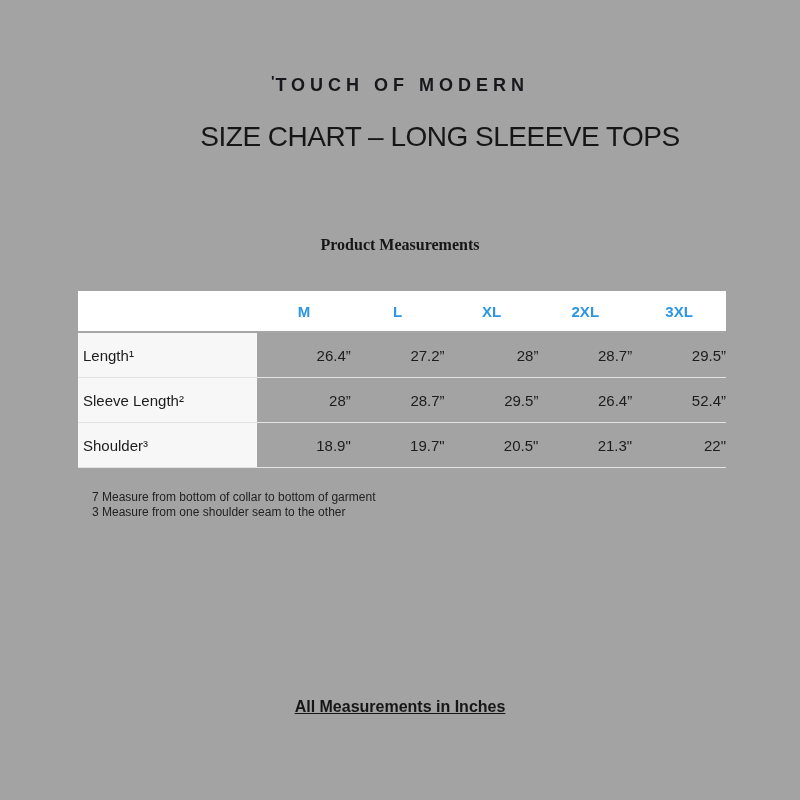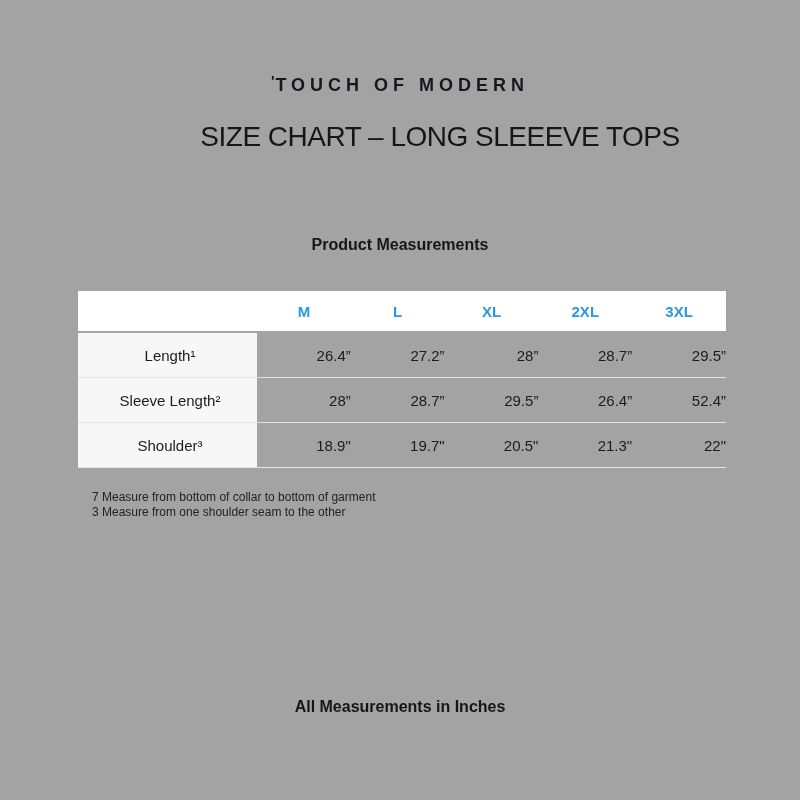--- a/index.html
+++ b/index.html
@@ -58,20 +58,21 @@
   
   .subtitle {
     position: absolute;
     top: 236px;
     left: 0;
     width: 800px;
     text-align: center;
     font-size: 16px;
     font-weight: 700;
     color: #161616;
+    font-family: Liberation Serif, serif;
   }
 
   
   .size-table-wrap {
     position: absolute;
     top: 291px;
     left: 78px;
     width: 648px;
   }
   table.size-table {
@@ -95,21 +96,21 @@
     height: 44px;
     font-size: 15px;
     font-weight: 400;
     color: #1c1c1c;
     text-align: right;
     vertical-align: middle;
     border-bottom: 1px solid #e3e3e3;
     padding: 0;
   }
   .size-table td.row-label {
-    text-align: center;
+    text-align: left;
     padding-left: 5px;
     background: #f7f7f7;
   }
 
   
   .footnotes {
     position: absolute;
     top: 490px;
     left: 92px;
     font-size: 12px;
@@ -120,20 +121,21 @@
   
   .footer-note {
     position: absolute;
     top: 698px;
     left: 0;
     width: 800px;
     text-align: center;
     font-size: 16px;
     font-weight: 700;
     color: #161616;
+    text-decoration: underline;
   }
 </style>
 </head>
 <body>
 
 <div class="canvas">
 
   <div class="logo">
     <span class="logo-mark">'</span><span>TOUCH OF MODERN</span>
   </div>

